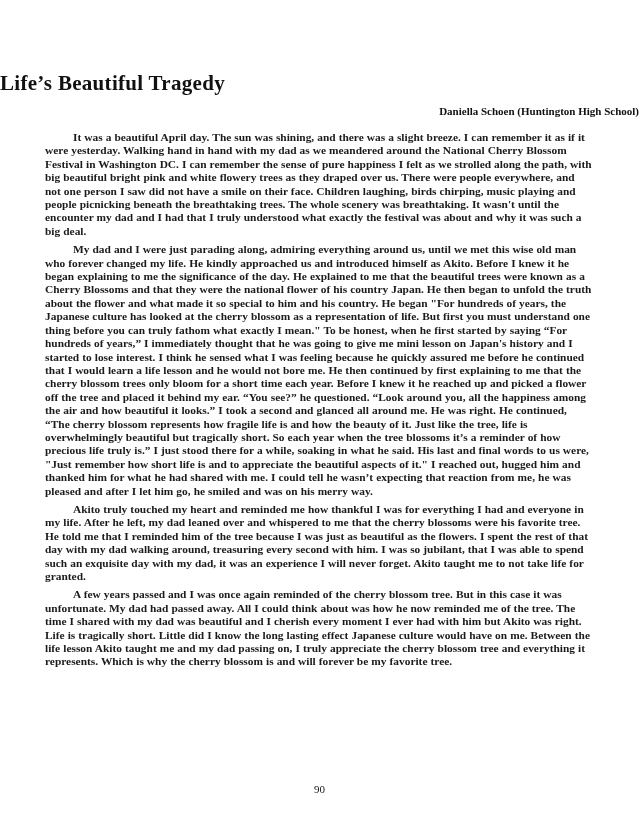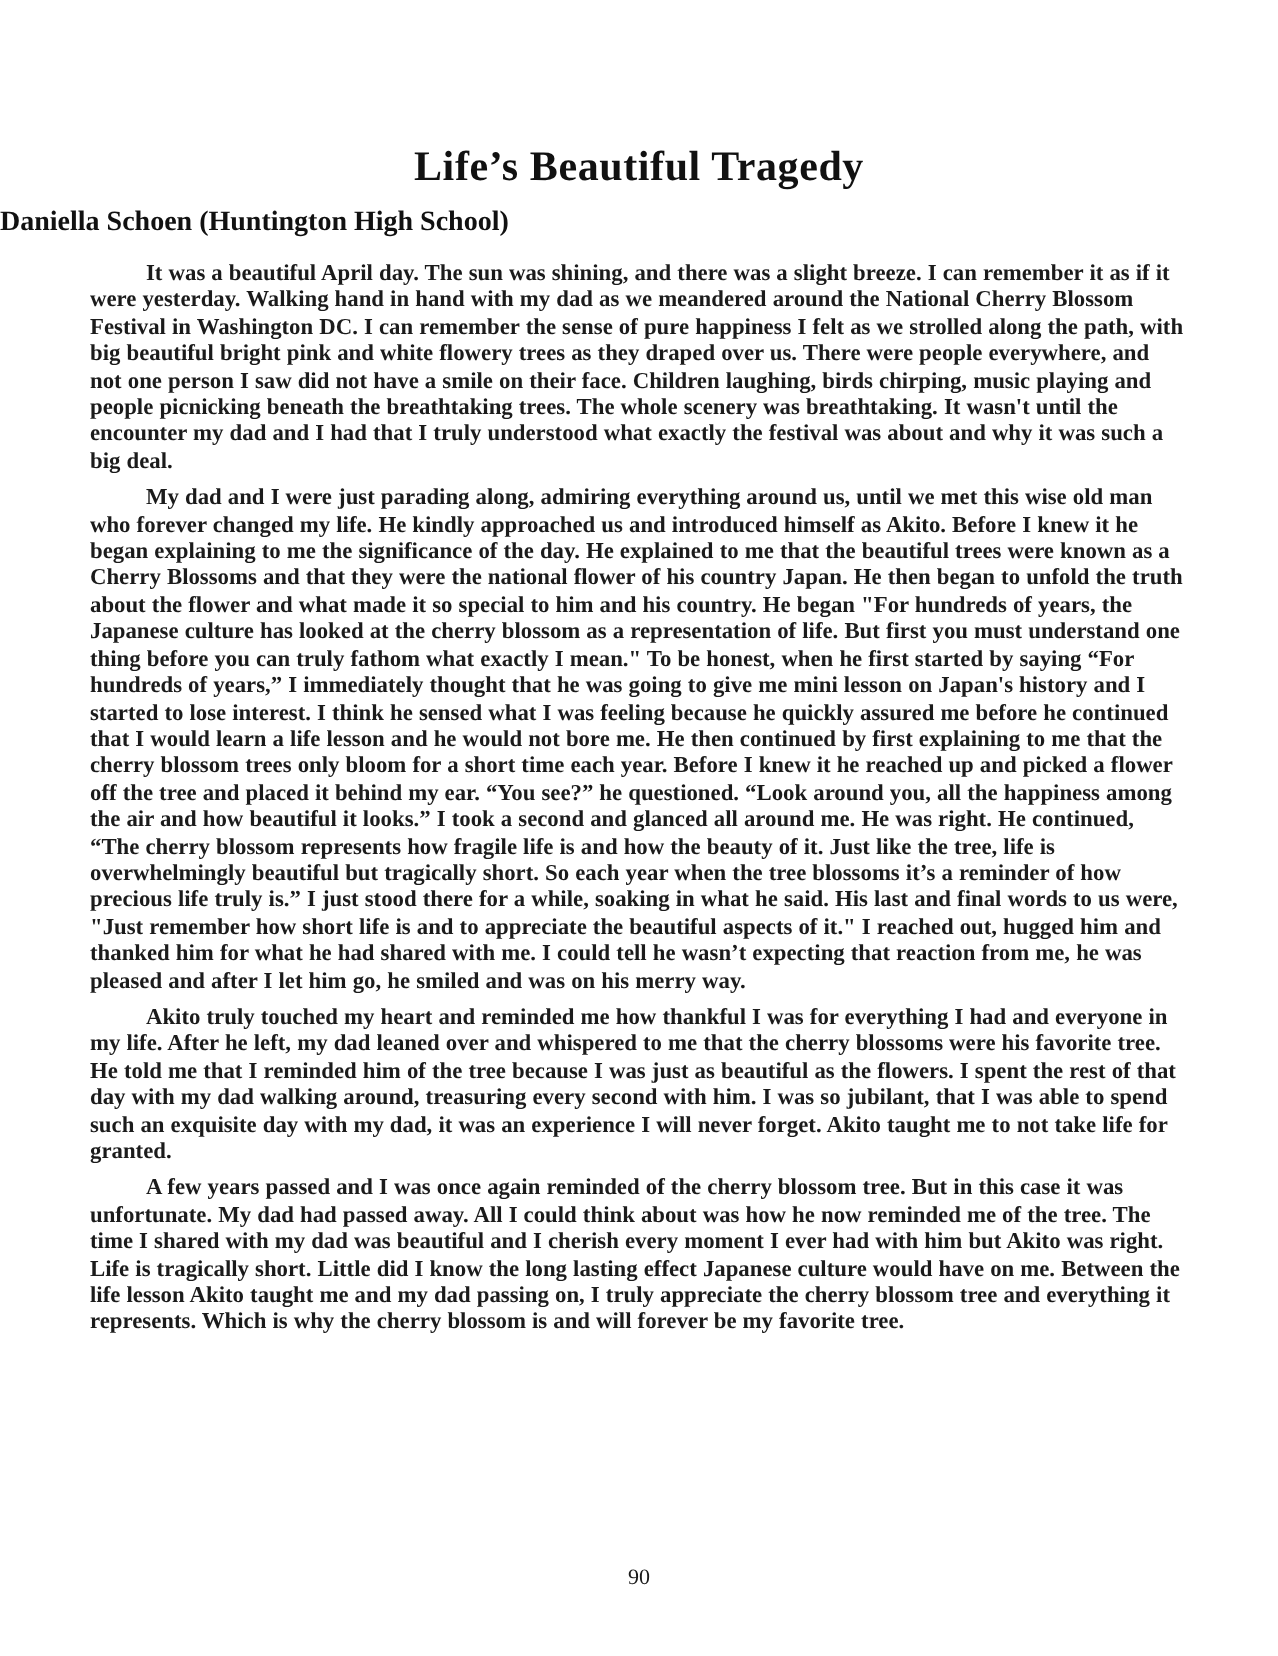--- a/index.html
+++ b/index.html
@@ -14,33 +14,33 @@
     margin: 0 auto;
     background: #ffffff;
     color: #1b1b1b;
     font-family: "Liberation Serif", serif;
     overflow: hidden;
     box-sizing: border-box;
   }
   .title {
     margin: 0;
     padding-top: 70px;
-    text-align: center;
+    text-align: left;
     font-family: "Liberation Serif", serif;
     font-weight: bold;
     font-size: 21px;
     line-height: 26px;
     letter-spacing: 0.3px;
     color: #111111;
   }
   .byline {
     margin-top: 9px;
-    text-align: left;
+    text-align: right;
     font-weight: bold;
-    font-size: 14px;
+    font-size: 11px;
     line-height: 13px;
     color: #111111;
   }
   .content {
     margin: 13px 47px 0 45px;
   }
   .content p {
     margin: 0 0 5px 0;
     font-size: 11.4px;
     line-height: 13.4px;

